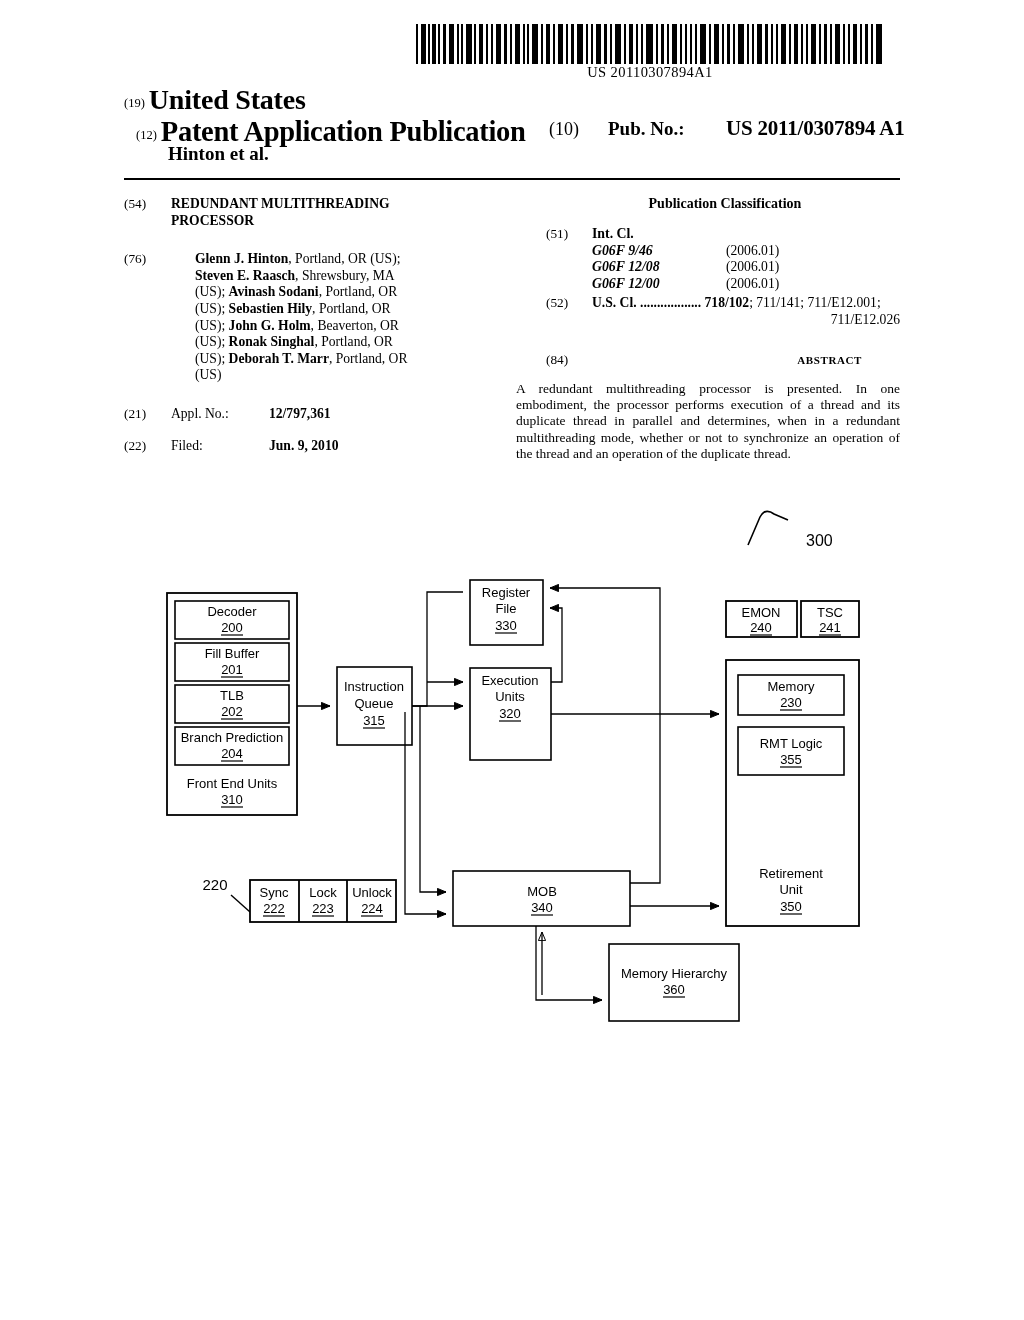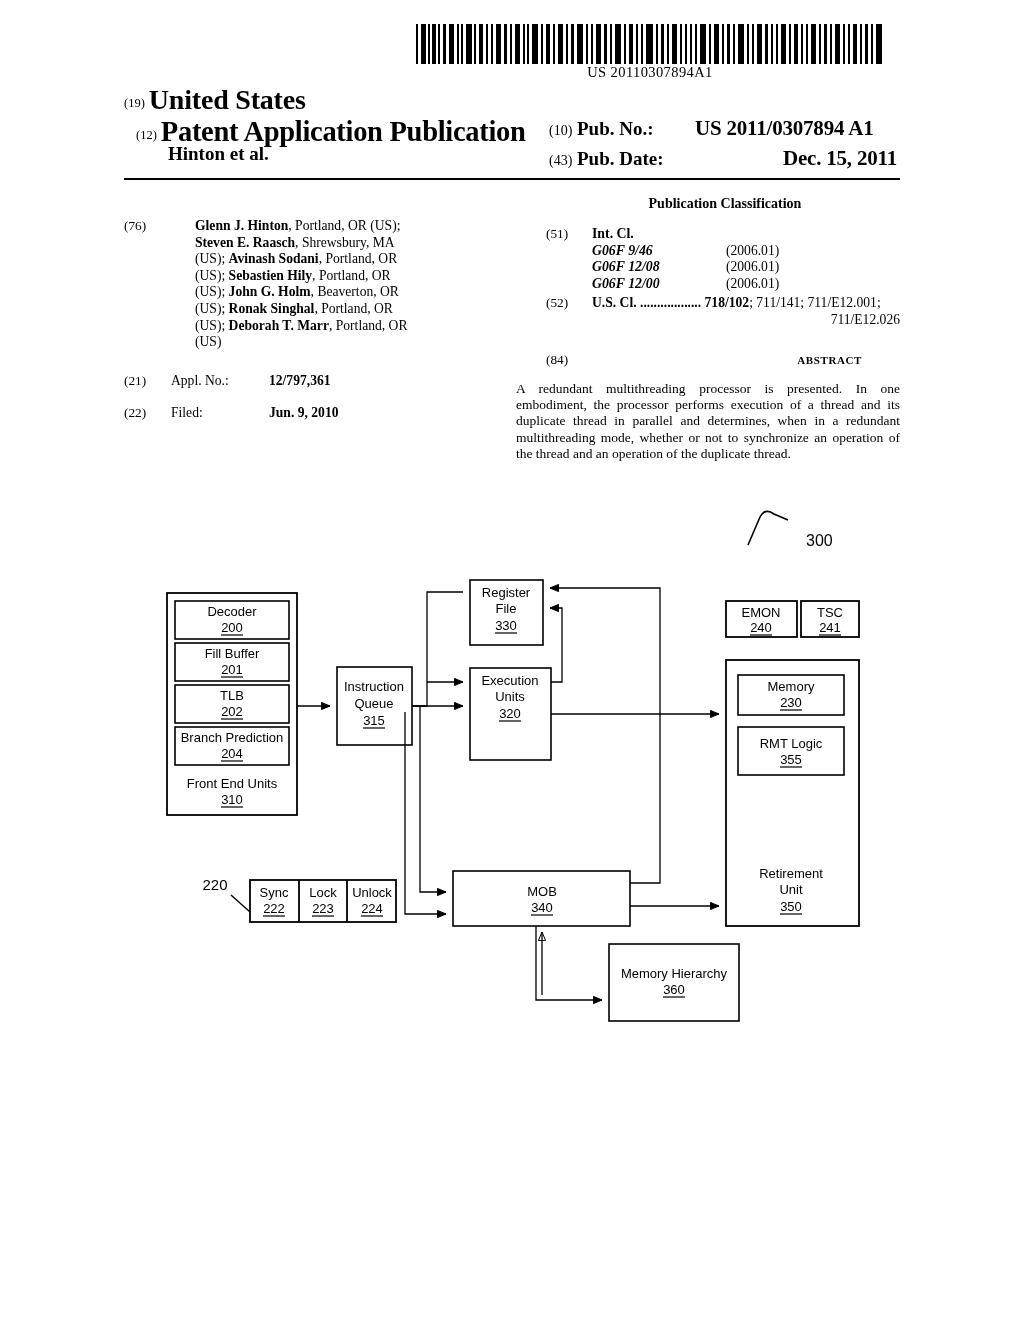--- a/index.html
+++ b/index.html
@@ -95,28 +95,29 @@
     top: 32px;
     width: 352px;
   }
   .pub-row {
     display: flex;
     align-items: baseline;
     white-space: nowrap;
     margin-bottom: 5px;
   }
   .pub-tag {
-    font-size: 14px;
+    font-size: 18px;
     width: 28px;
     flex: 0 0 28px;
   }
   .pub-label {
     font-size: 19px;
     font-weight: bold;
     flex: 0 0 118px;
+    margin-left: 31px;
   }
   .pub-value {
     font-size: 21px;
     font-weight: bold;
     letter-spacing: -0.2px;
   }
   .pub-value.right {
     text-align: right;
     width: 202px;
   }
@@ -350,32 +351,34 @@
     </div>
 
     <div class="line-author">Hinton et al.</div>
 
     <div class="pub-block">
       <div class="pub-row">
         <span class="pub-tag">(10)</span>
         <span class="pub-label">Pub. No.:</span>
         <span class="pub-value">US 2011/0307894 A1</span>
       </div>
-      <div class="pub-row">
-        <span class="pub-tag">(43)</span>
-        <span class="pub-label">Pub. Date:</span>
-        <span class="pub-value right">Dec. 15, 2011</span>
-      </div>
     </div>
   </div>
 
   <div class="rule"></div>
 
   <div class="col-left">
 
+    <div class="field">
+      <span class="field-tag">(54)</span>
+      <span class="field-body title-text">
+        <span>REDUNDANT MULTITHREADING</span><br>
+        <span>PROCESSOR</span>
+      </span>
+    </div>
 
     <div class="spacer-22"></div>
 
     <div class="field">
       <span class="field-tag">(76)</span>
       <span class="inventors-body"><span class="b">Glenn J. Hinton</span>, Portland, OR (US); <span class="b">Steven E. Raasch</span>, Shrewsbury, MA (US); <span class="b">Avinash Sodani</span>, Portland, OR (US); <span class="b">Sebastien Hily</span>, Portland, OR (US); <span class="b">John G. Holm</span>, Beaverton, OR (US); <span class="b">Ronak Singhal</span>, Portland, OR (US); <span class="b">Deborah T. Marr</span>, Portland, OR (US)</span>
     </div>
 
     <div class="spacer-22"></div>
 

